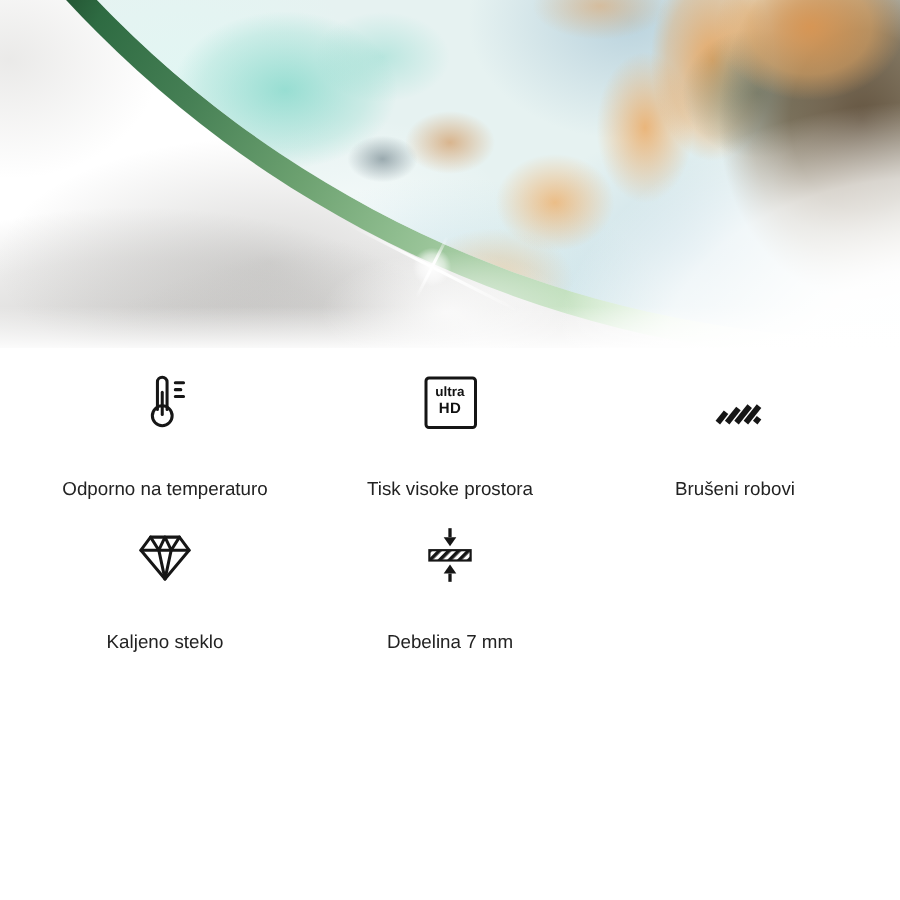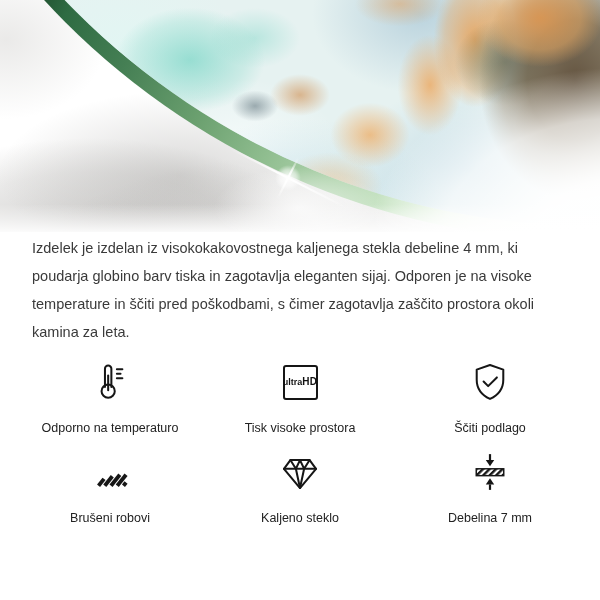--- a/index.html
+++ b/index.html
@@ -71,46 +71,45 @@
   .content { padding:0 32px; }
   .page-title { margin-top:2px; font-family:"Liberation Serif", serif; font-weight:400;
     font-size:27px; line-height:37px; color:#1b1b1b; letter-spacing:.2px; }
   .page-desc { margin-top:2px; font-size:14.5px; line-height:28px; color:#3a3a3a; max-width:545px; }
 
   
   .features { display:grid; grid-template-columns:repeat(3,1fr); column-gap:26px; row-gap:14px;
     padding:0 28px; margin-top:13px; }
   .feature { display:flex; flex-direction:column; align-items:center; }
   .icon-box { height:46px; display:flex; align-items:center; justify-content:center; }
-  .feature-label { margin-top:16px; font-size:12.5px; color:#222; white-space:nowrap; }
+  .feature-label { margin-top:28px; font-size:12.5px; color:#222; white-space:nowrap; }
   .feature svg { display:block; }
 
   
   .uhd { width:35px; height:35px; border:2.5px solid #151515; border-radius:3px;
-    display:flex; flex-direction:row; align-items:center; justify-content:center; color:#111; }
+    display:flex; flex-direction:column; align-items:center; justify-content:center; color:#111; }
   .uhd-top { font-size:9px; font-weight:700; line-height:9px; letter-spacing:0; }
   .uhd-bottom { font-size:10px; font-weight:700; line-height:14px; letter-spacing:.2px; }
 </style>
 </head>
 <body>
 
 <div class="hero">
   <div class="hero-shadow"></div>
   <div class="glass-rim"></div>
   <div class="glass-marble"></div>
   <div class="hero-fade"></div>
   <div class="sparkle">
     <div class="ray ray-long"></div>
     <div class="ray ray-cross"></div>
     <div class="glow"></div>
   </div>
 </div>
 
 <div class="content">
-  <p class="page-desc">Izdelek je izdelan iz visokokakovostnega kaljenega stekla debeline 4 mm, ki poudarja globino barv tiska in zagotavlja eleganten sijaj. Odporen je na visoke temperature in ščiti pred poškodbami, s čimer zagotavlja zaščito prostora okoli kamina za leta.</p>
 </div>
 
 <div class="features">
 
   <div class="feature">
     <div class="icon-box">
       <svg width="44" height="44" viewBox="0 0 48 48" fill="none" stroke="#161616" stroke-width="2.2" stroke-linecap="round">
         <circle cx="22" cy="34" r="7.2"></circle>
         <path d="M18.5 29.5 V9.5 a3.5 3.5 0 0 1 7 0 V29.5"></path>
         <line x1="22" y1="33" x2="22" y2="17"></line>
@@ -123,29 +122,20 @@
   <div class="feature">
     <div class="icon-box">
       <div class="uhd">
         <span class="uhd-top">ultra</span>
         <span class="uhd-bottom">HD</span>
       </div>
     </div>
     <div class="feature-label">Tisk visoke prostora</div>
   </div>
 
-  <div class="feature">
-    <div class="icon-box">
-      <svg width="44" height="44" viewBox="0 0 48 48" fill="none" stroke="#161616" stroke-width="2.2" stroke-linecap="round" stroke-linejoin="round">
-        <path d="M24 5.5 L38.5 10.5 V21.5 c0 10.2 -6 17 -14.5 21 c-8.5 -4 -14.5 -10.8 -14.5 -21 V10.5 Z"></path>
-        <path d="M17 23.5 L22 28.5 L31.5 19"></path>
-      </svg>
-    </div>
-    <div class="feature-label">Ščiti podlago</div>
-  </div>
 
   <div class="feature">
     <div class="icon-box">
       <svg width="44" height="44" viewBox="0 0 48 48" fill="none" stroke="#161616" stroke-width="4.2">
         <path d="M11.5 39 L17.5 31.5"></path>
         <path d="M18.3 39 L26.5 28.7"></path>
         <path d="M25.1 39 L34.7 27"></path>
         <path d="M31.9 39 L41.5 27"></path>
         <path d="M38.7 39 L41.5 35.5"></path>
       </svg>

